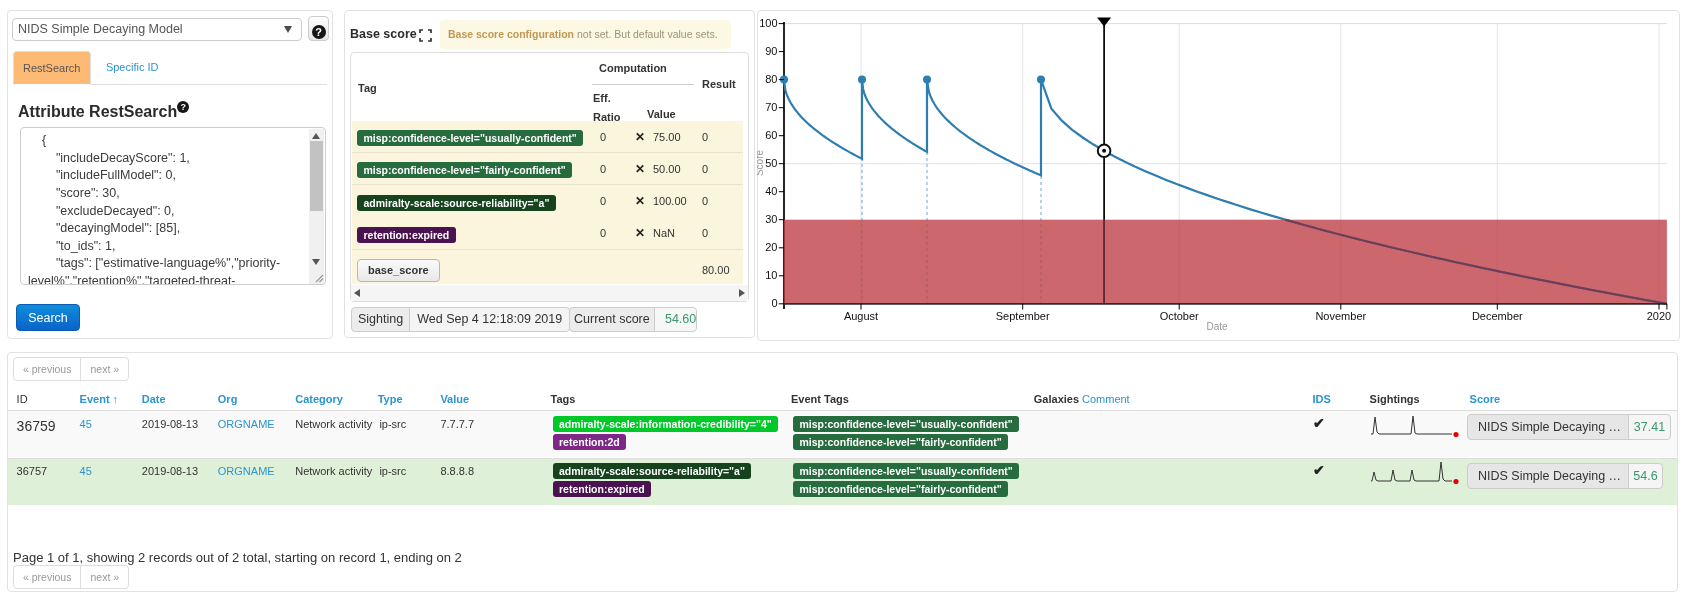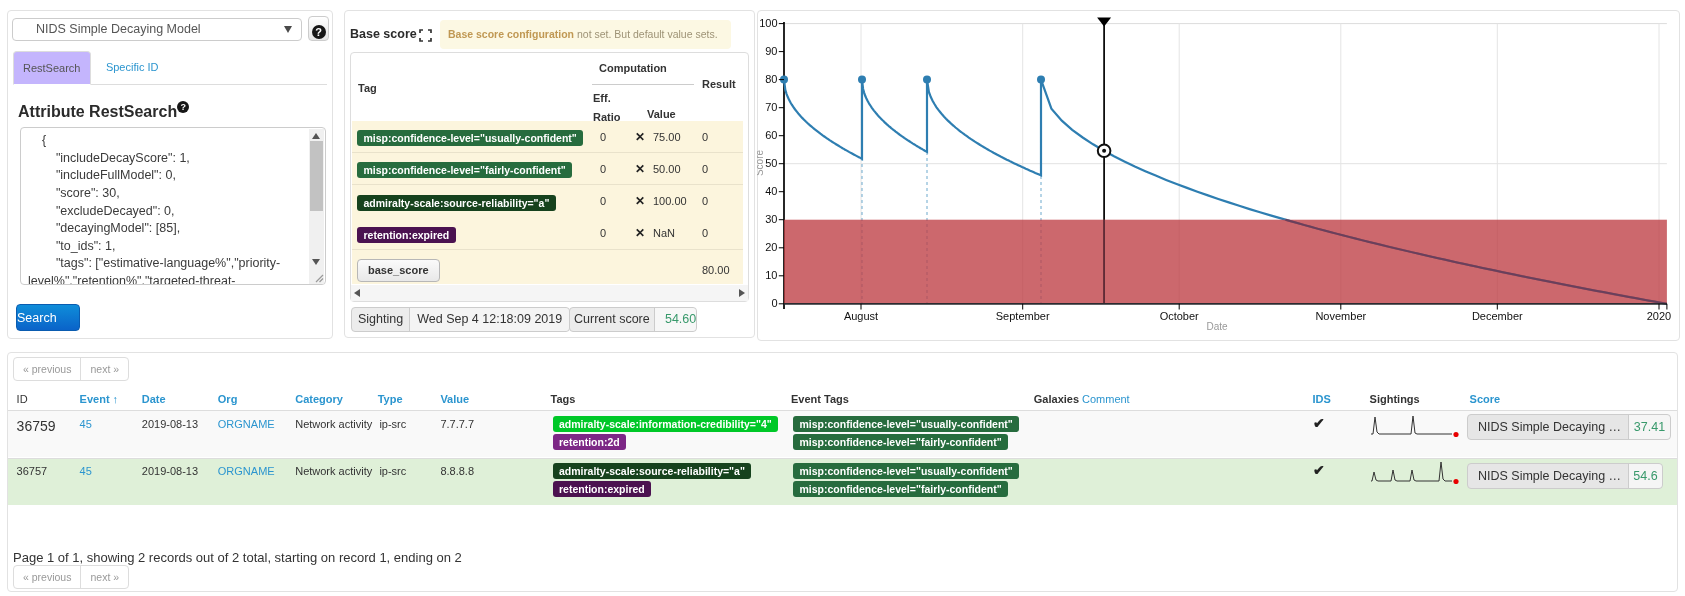--- a/index.html
+++ b/index.html
@@ -3,27 +3,27 @@
 *{margin:0;padding:0;box-sizing:border-box}
 html,body{width:1685px;height:596px;background:#fff;font-family:"Liberation Sans",sans-serif;position:relative;overflow:hidden}
 .abs{position:absolute}
 .panel{position:absolute;background:#fff;border:1px solid #e2e2e2;border-radius:4px}
 a{color:#2b95cf;text-decoration:none}
 .badge{position:absolute;color:#fff;font-weight:bold;font-size:10.5px;border-radius:3px;height:16px;line-height:16px;padding:0 6.5px;white-space:nowrap}
 .qm{display:inline-block;border-radius:50%;background:#161616;color:#fff;font-weight:bold;text-align:center}
 </style></head><body>
 
 <div class="panel" style="left:7px;top:10px;width:326px;height:329px"></div>
-<div class="abs" style="left:12px;top:17.5px;width:290px;height:23px;border:1px solid #ccc;border-radius:4px;background:#fff;font-size:12.5px;color:#555;line-height:21px;padding-left:23px">NIDS Simple Decaying Model
+<div class="abs" style="left:12px;top:17.5px;width:290px;height:23px;border:1px solid #ccc;border-radius:4px;background:#fff;font-size:12.5px;color:#555;line-height:21px;padding-left:5px">NIDS Simple Decaying Model
   <span style="position:absolute;right:9px;top:7px;width:0;height:0;border-left:4.5px solid transparent;border-right:4.5px solid transparent;border-top:7px solid #4a4a4a"></span>
 </div>
 <div class="abs" style="left:308px;top:16px;width:21px;height:25px;border:1px solid #ccc;border-radius:4px;background:linear-gradient(#ffffff,#e6e6e6);text-align:center;padding-top:5px"><span class="qm" style="width:14px;height:14px;line-height:14px;font-size:11px">?</span></div>
 
 <div class="abs" style="left:13px;top:84px;width:314px;border-bottom:1px solid #ddd"></div>
-<div class="abs" style="left:12.7px;top:51px;width:78px;height:34px;background:#c4b5fd;border:1px solid #ddd;border-bottom:1px solid #fff;border-radius:4px 4px 0 0;font-size:11px;color:#555;text-align:center;line-height:32px">RestSearch</div>
+<div class="abs" style="left:12.7px;top:51px;width:78px;height:34px;background:#fdba74;border:1px solid #ddd;border-bottom:1px solid #fff;border-radius:4px 4px 0 0;font-size:11px;color:#555;text-align:center;line-height:32px">RestSearch</div>
 <div class="abs" style="left:105.9px;top:51px;height:33px;font-size:11px;line-height:32px"><a>Specific ID</a></div>
 <div class="abs" style="left:18px;top:100.5px;font-size:16px;font-weight:bold;color:#2b2b2b">Attribute RestSearch<span class="qm" style="width:12px;height:12px;line-height:12px;font-size:9px;vertical-align:7px">?</span></div>
 
 <div class="abs" style="left:19.6px;top:126.5px;width:306px;height:158px;border:1px solid #ccc;border-radius:4px;background:#fff;overflow:hidden">
   <div style="position:absolute;left:7.5px;top:5.8px;font-size:12.5px;color:#3a3a3a;white-space:pre">    {</div>
   <div style="position:absolute;left:7.5px;top:23.4px;font-size:12.5px;color:#3a3a3a;white-space:pre">        "includeDecayScore": 1,</div>
   <div style="position:absolute;left:7.5px;top:40.9px;font-size:12.5px;color:#3a3a3a;white-space:pre">        "includeFullModel": 0,</div>
   <div style="position:absolute;left:7.5px;top:58.5px;font-size:12.5px;color:#3a3a3a;white-space:pre">        "score": 30,</div>
   <div style="position:absolute;left:7.5px;top:76.0px;font-size:12.5px;color:#3a3a3a;white-space:pre">        "excludeDecayed": 0,</div>
   <div style="position:absolute;left:7.5px;top:93.5px;font-size:12.5px;color:#3a3a3a;white-space:pre">        "decayingModel": [85],</div>
@@ -32,21 +32,21 @@
   <div style="position:absolute;left:7.5px;top:146.2px;font-size:12.5px;color:#3a3a3a;white-space:pre">level%","retention%","targeted-threat-</div>
 
   <div style="position:absolute;right:1px;top:1px;width:15px;height:155px;background:#f0f0f0"></div>
   <div style="position:absolute;right:4.5px;top:5px;width:0;height:0;border-left:4px solid transparent;border-right:4px solid transparent;border-bottom:6px solid #555"></div>
   <div style="position:absolute;right:2px;top:13px;width:13px;height:70px;background:#c2c2c2"></div>
   <div style="position:absolute;right:4.5px;top:131px;width:0;height:0;border-left:4px solid transparent;border-right:4px solid transparent;border-top:6px solid #555"></div>
   <svg style="position:absolute;right:1px;bottom:1px" width="9" height="9">
       <path d="M1,8 L8,1 M4.5,8 L8,4.5" stroke="#999" stroke-width="1.2" fill="none"></path>
     </svg>
 </div>
-<div class="abs" style="left:16px;top:304px;width:64px;height:27px;background:linear-gradient(#0f8dd9,#0a63c9);border:1px solid #0a5cb0;border-radius:4px;color:#fff;font-size:12.5px;line-height:26px">Search</div>
+<div class="abs" style="left:16px;top:304px;width:64px;height:27px;background:linear-gradient(#0f8dd9,#0a63c9);border:1px solid #0a5cb0;border-radius:4px;color:#fff;font-size:12.5px;text-align:center;line-height:26px">Search</div>
 
 <div class="panel" style="left:344px;top:10px;width:411px;height:328px"></div>
 <div class="abs" style="left:350px;top:26.5px;font-size:12.5px;font-weight:bold;color:#2b2b2b">Base score</div>
 <svg class="abs" style="left:419px;top:29px" width="13" height="13" viewBox="0 0 13 13">
     <path d="M1,4 V1 H4 M9,1 H12 V4 M12,9 V12 H9 M4,12 H1 V9" stroke="#333" stroke-width="1.7" fill="none"></path>
   </svg>
 <div class="abs" style="left:440px;top:19.5px;width:291px;height:29px;background:#fcf8e3;border-radius:4px;font-size:10.5px;line-height:29px;padding-left:8px;color:#9e9376;white-space:nowrap"><b style="color:#c09853">Base score configuration</b>&nbsp;not set. But default value sets.</div>
 
 <div class="abs" style="left:350px;top:52px;width:399px;height:250px;border:1px solid #ddd;border-radius:4px;background:#fff"></div>
 <div class="abs" style="left:358px;top:82px;font-size:11px;font-weight:bold;color:#333">Tag</div>

